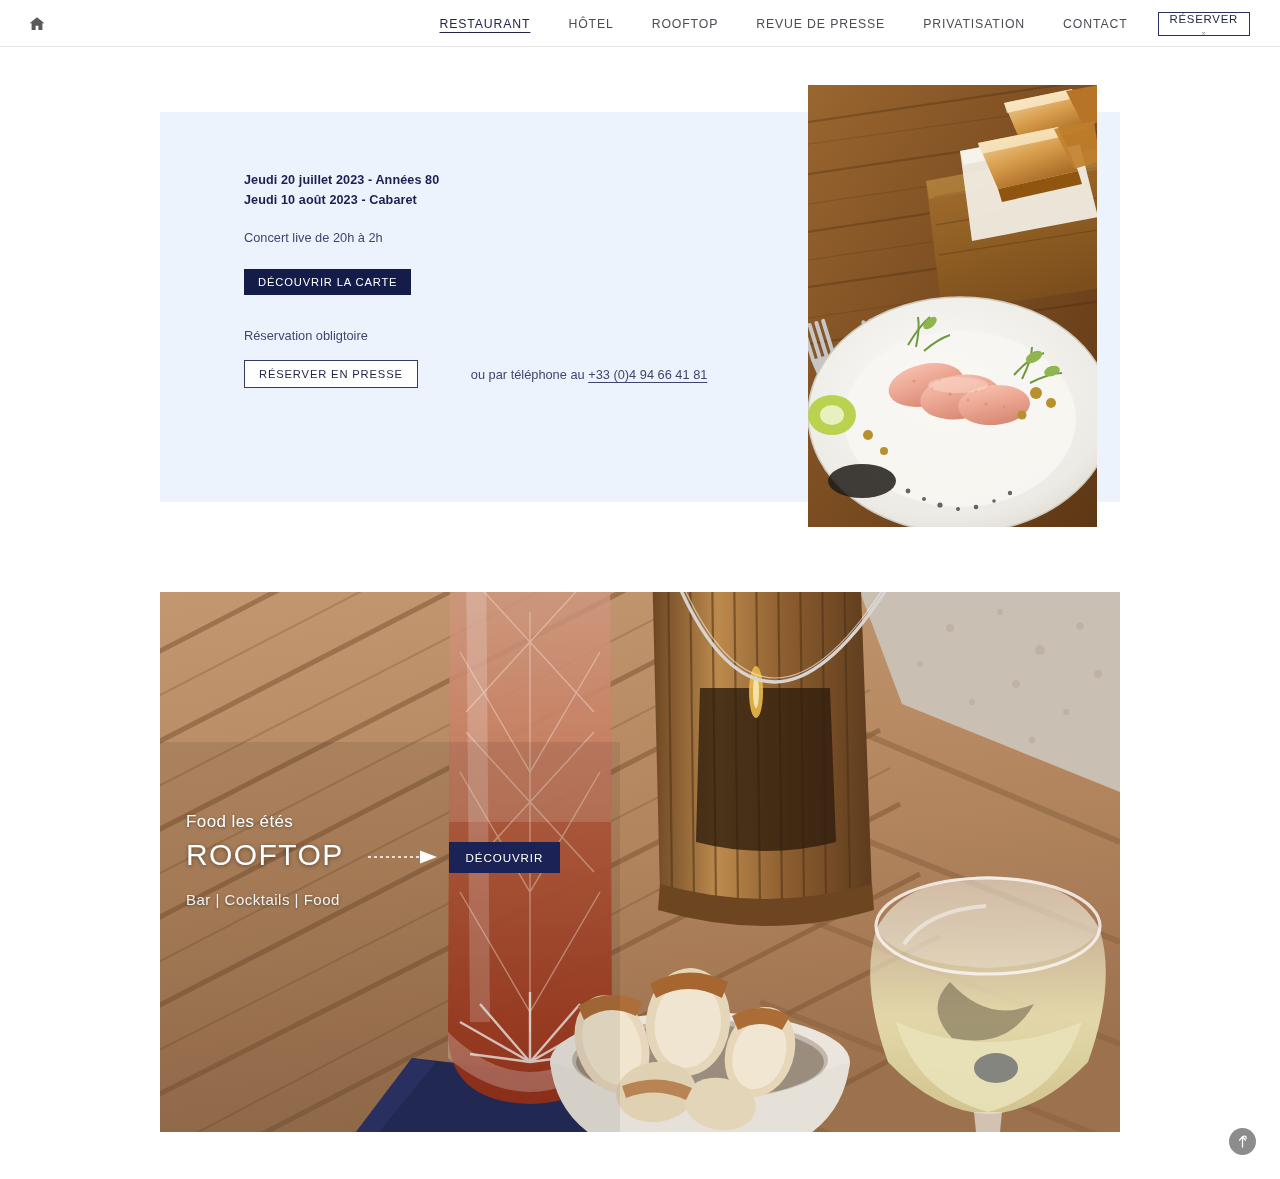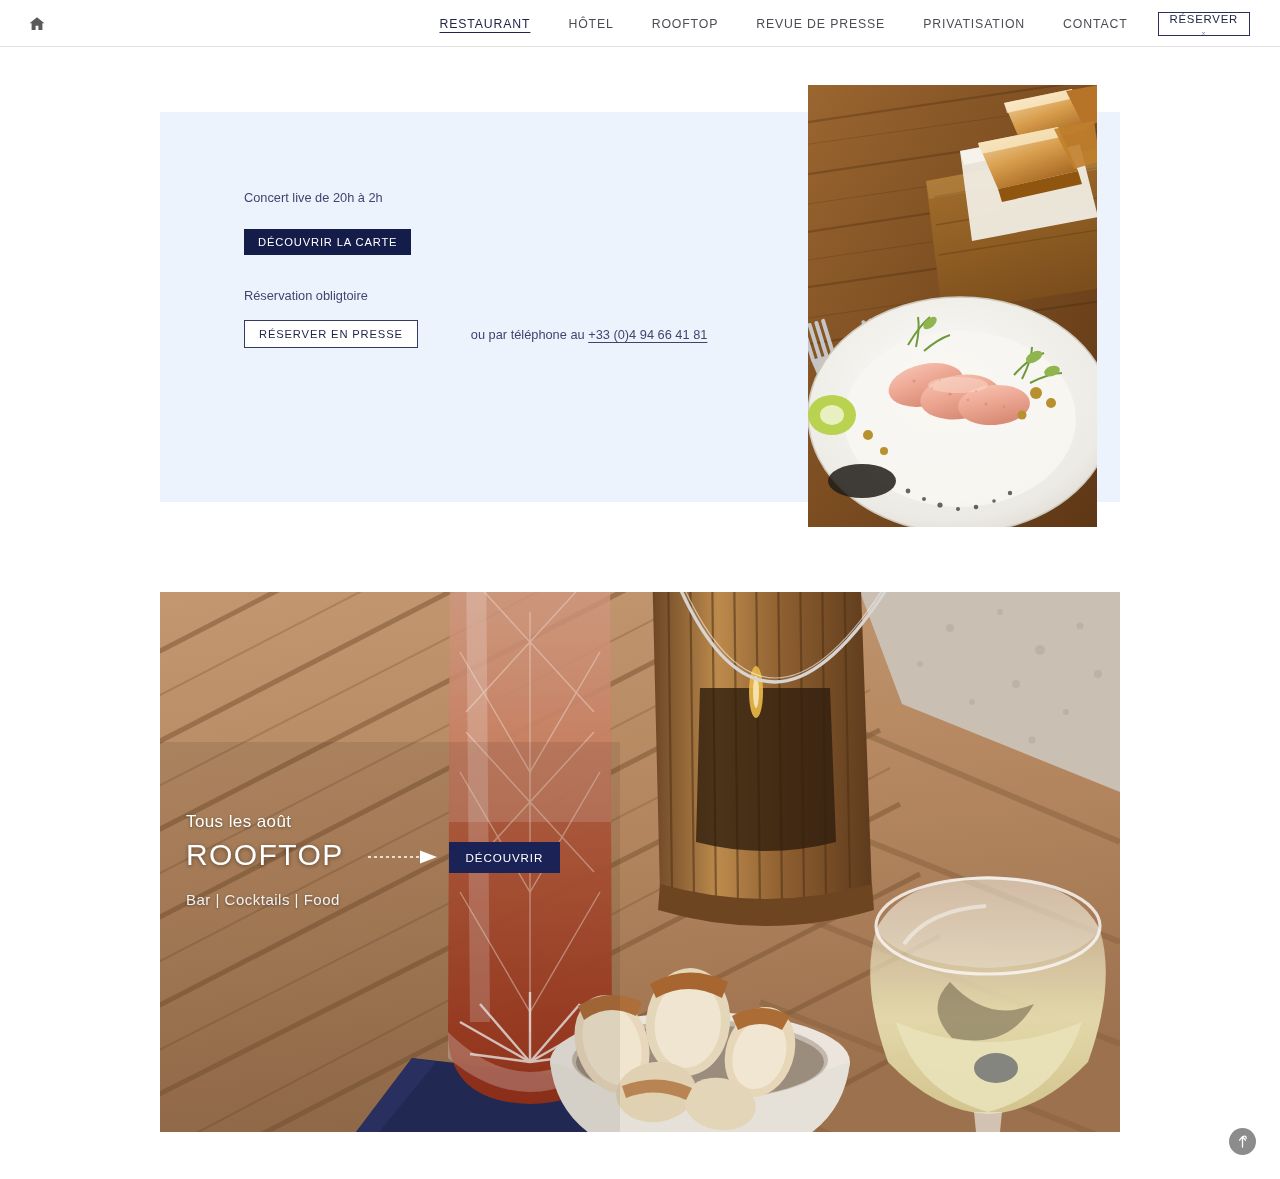--- a/index.html
+++ b/index.html
@@ -248,20 +248,22 @@
           <circle cx="11.8" cy="1.8" r="1.3" fill="#1b1b1b"></circle>
         </svg>
       </div>
     </div>
   </div>
 
   <div class="panel">
     <div class="panel-inner">
 
 
+      <div class="date-line">Jeudi 20 juillet 2023 - Années 80</div>
+      <div class="date-line">Jeudi 10 août 2023 - Cabaret</div>
 
       <div class="time-block">
         <div class="time-line">Concert live de 20h à 2h</div>
       </div>
 
       <button class="btn-dark">DÉCOUVRIR LA CARTE</button>
 
       <div class="reserv-note">Réservation obligtoire</div>
 
       <div class="bottom-row">
@@ -589,21 +591,21 @@
           <path d="M814 520 L842 520 L838 560 L818 560 Z" fill="#efeee6" opacity="0.7"></path>
         </g>
 
         <rect width="960" height="540" fill="#8a5c33" opacity="0.06"></rect>
 
         <rect x="0" y="150" width="460" height="390" fill="#000000" opacity="0.08"></rect>
       </g>
     </svg>
 
     <div class="rooftop-overlay">
-      <div class="ov-sub">Tous les août</div>
+      <div class="ov-sub">Food les étés</div>
 
       <div class="ov-main-row">
         <div class="ov-title">ROOFTOP</div>
 
         <div class="arrow-wrap">
           <svg width="72" height="16" viewBox="0 0 72 16">
             <line x1="0" y1="8" x2="52" y2="8" stroke="#ffffff" stroke-width="1.6" stroke-dasharray="3 3"></line>
             <path d="M52 1.5 L69 8 L52 14.5 Z" fill="#ffffff"></path>
           </svg>
         </div>

